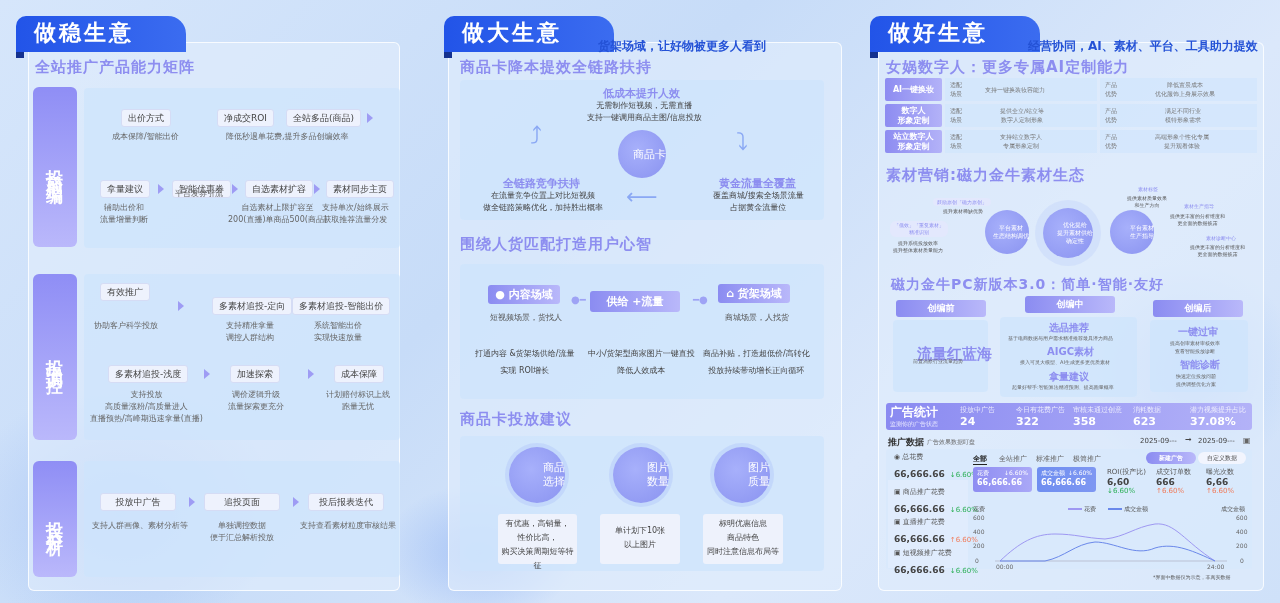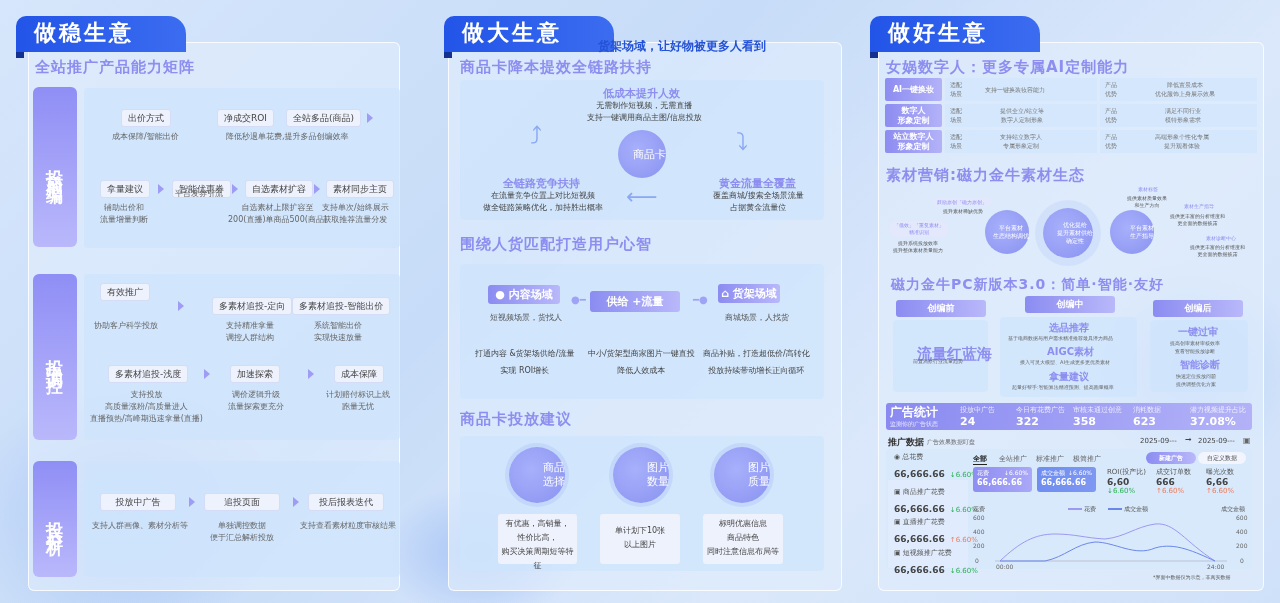--- a/index.html
+++ b/index.html
@@ -134,21 +134,21 @@
 <div class="txt small" style="left:713px;top:190px;white-space:pre-line;text-align:center;line-height:12px;color:#444">覆盖商城/搜索全场景流量
 占据黄金流量位</div>
 
 <div class="sec-title" style="left:460px;top:235px">围绕人货匹配打造用户心智</div>
 <div class="vbox" style="left:460px;top:264px;width:364px;height:135px"></div>
 <div class="purple-btn" style="left:488px;top:285px;width:72px;height:19px;line-height:19px">● <span>内容场域</span></div>
 <div class="txt small" style="left:490px;top:312px">短视频场景，货找人</div>
 <div class="txt" style="left:571px;top:294px;color:#9ea3f5;font-size:10px">●━</div>
 <div class="purple-btn" style="left:590px;top:291px;width:90px;height:21px;line-height:21px">供给 +流量</div>
 <div class="txt" style="left:693px;top:294px;color:#9ea3f5;font-size:10px">━●</div>
-<div class="purple-btn" style="left:718px;top:284px;width:62px;height:19px;line-height:19px">⌂ <span>货架场域</span></div>
+<div class="purple-btn" style="left:718px;top:284px;width:72px;height:19px;line-height:19px">⌂ <span>货架场域</span></div>
 <div class="txt small" style="left:725px;top:312px">商城场景，人找货</div>
 <div class="txt small" style="left:475px;top:345px;white-space:pre-line;text-align:center;line-height:17px;color:#444">打通内容 &amp;货架场供给/流量
 实现 ROI增长</div>
 <div class="txt small" style="left:588px;top:345px;white-space:pre-line;text-align:center;line-height:17px;color:#444">中小/货架型商家图片一键直投
 降低人效成本</div>
 <div class="txt small" style="left:703px;top:345px;white-space:pre-line;text-align:center;line-height:17px;color:#444">商品补贴，打造超低价/高转化
 投放持续带动增长正向循环</div>
 
 <div class="sec-title" style="left:460px;top:410px">商品卡投放建议</div>
 <div class="vbox" style="left:460px;top:436px;width:364px;height:135px"></div>
@@ -163,20 +163,21 @@
 购买决策周期短等特征</div>
 <div class="txt small" style="left:600px;top:514px;width:80px;height:50px;background:#eef2fc;border-radius:3px;white-space:pre-line;text-align:center;line-height:14px;padding-top:10px;color:#444">单计划下10张
 以上图片</div>
 <div class="txt small" style="left:703px;top:514px;width:80px;height:50px;background:#eef2fc;border-radius:3px;white-space:pre-line;text-align:center;line-height:14px;padding-top:3px;color:#444">标明优惠信息
 商品特色
 同时注意信息布局等</div>
 
 <div class="panel" style="left:862px;width:410px;height:585px;">
   <div class="panel-card" style="left:16px;right:8px"></div>
   <div class="tag">做好生意</div>
+  <div class="slogan" style="left:166px;top:26px">经营协同，AI、素材、平台、工具助力提效</div>
 </div>
 <div class="sec-title" style="left:886px;top:58px">女娲数字人：更多专属AI定制能力</div>
 
 <div class="tbl-row" style="top:78px">
   <div class="tbl-head" style="white-space:pre-line">AI一键换妆</div>
   <div class="tbl-cell" style="left:60px;width:152px">
       <span style="position:absolute;left:5px;top:2px;white-space:pre-line">适配
 场景</span>
       <span style="position:absolute;left:40px;top:7px;white-space:pre-line">支持一键换装妆容能力</span>
     </div>

